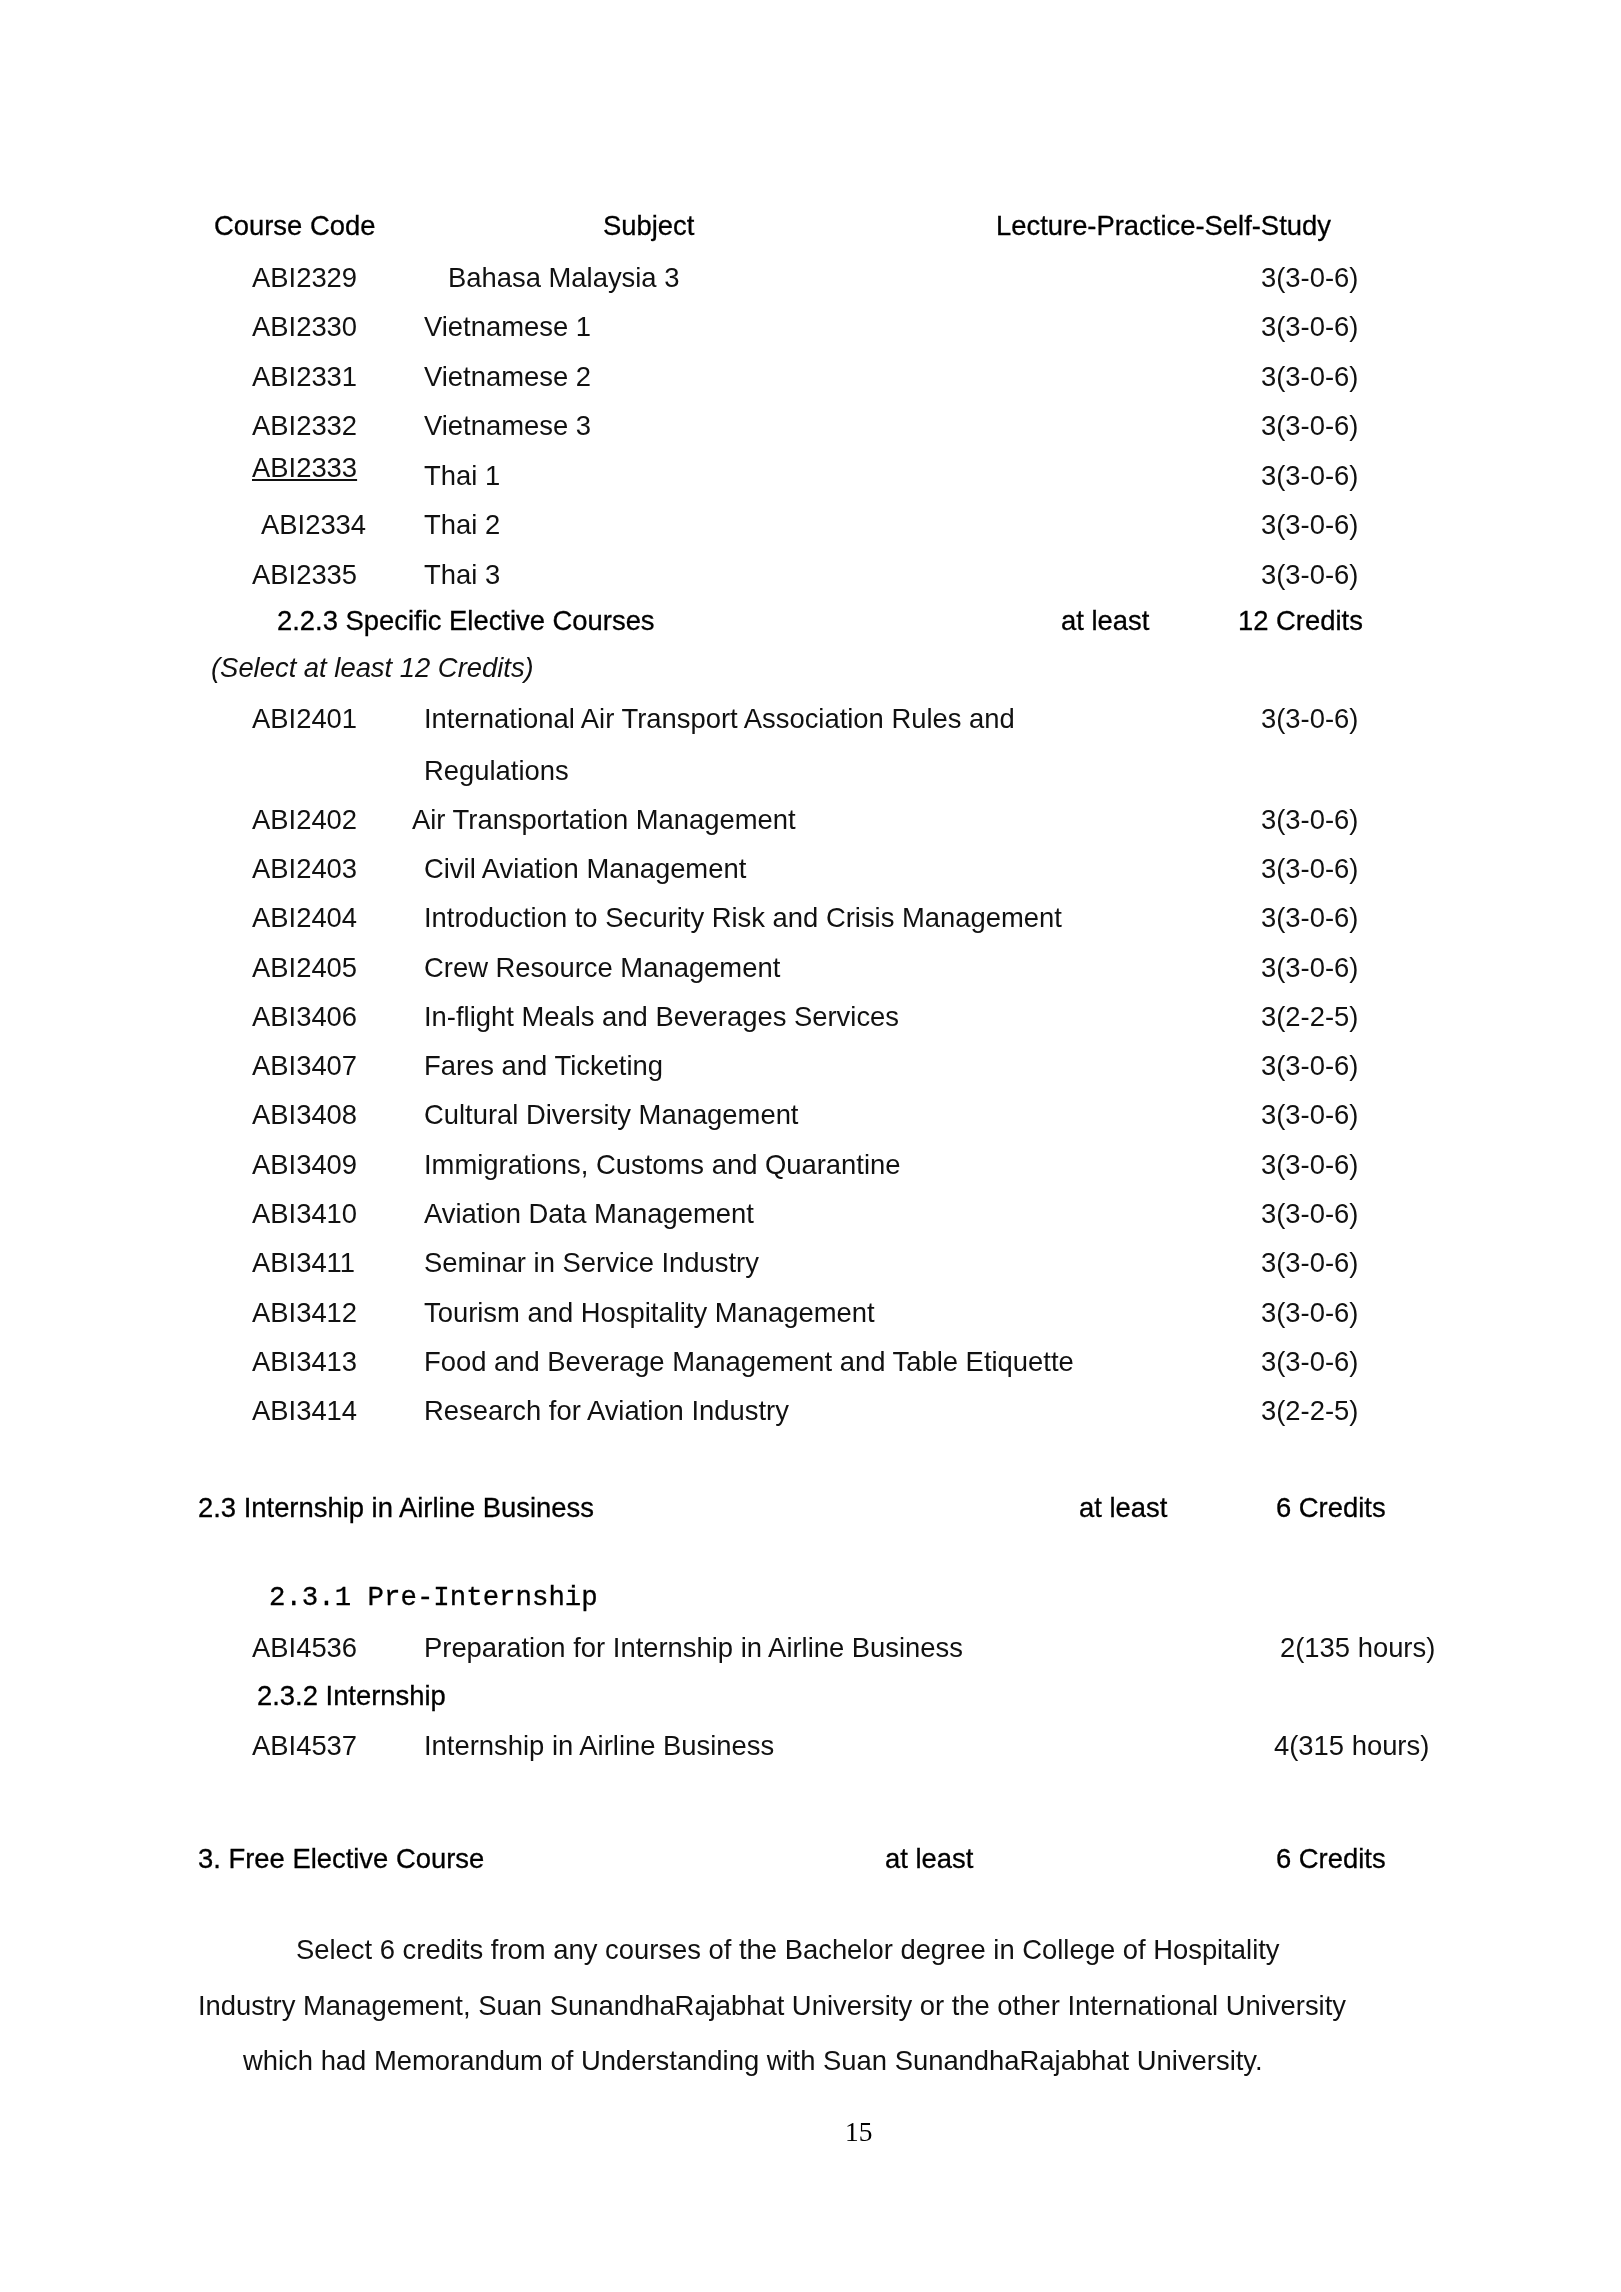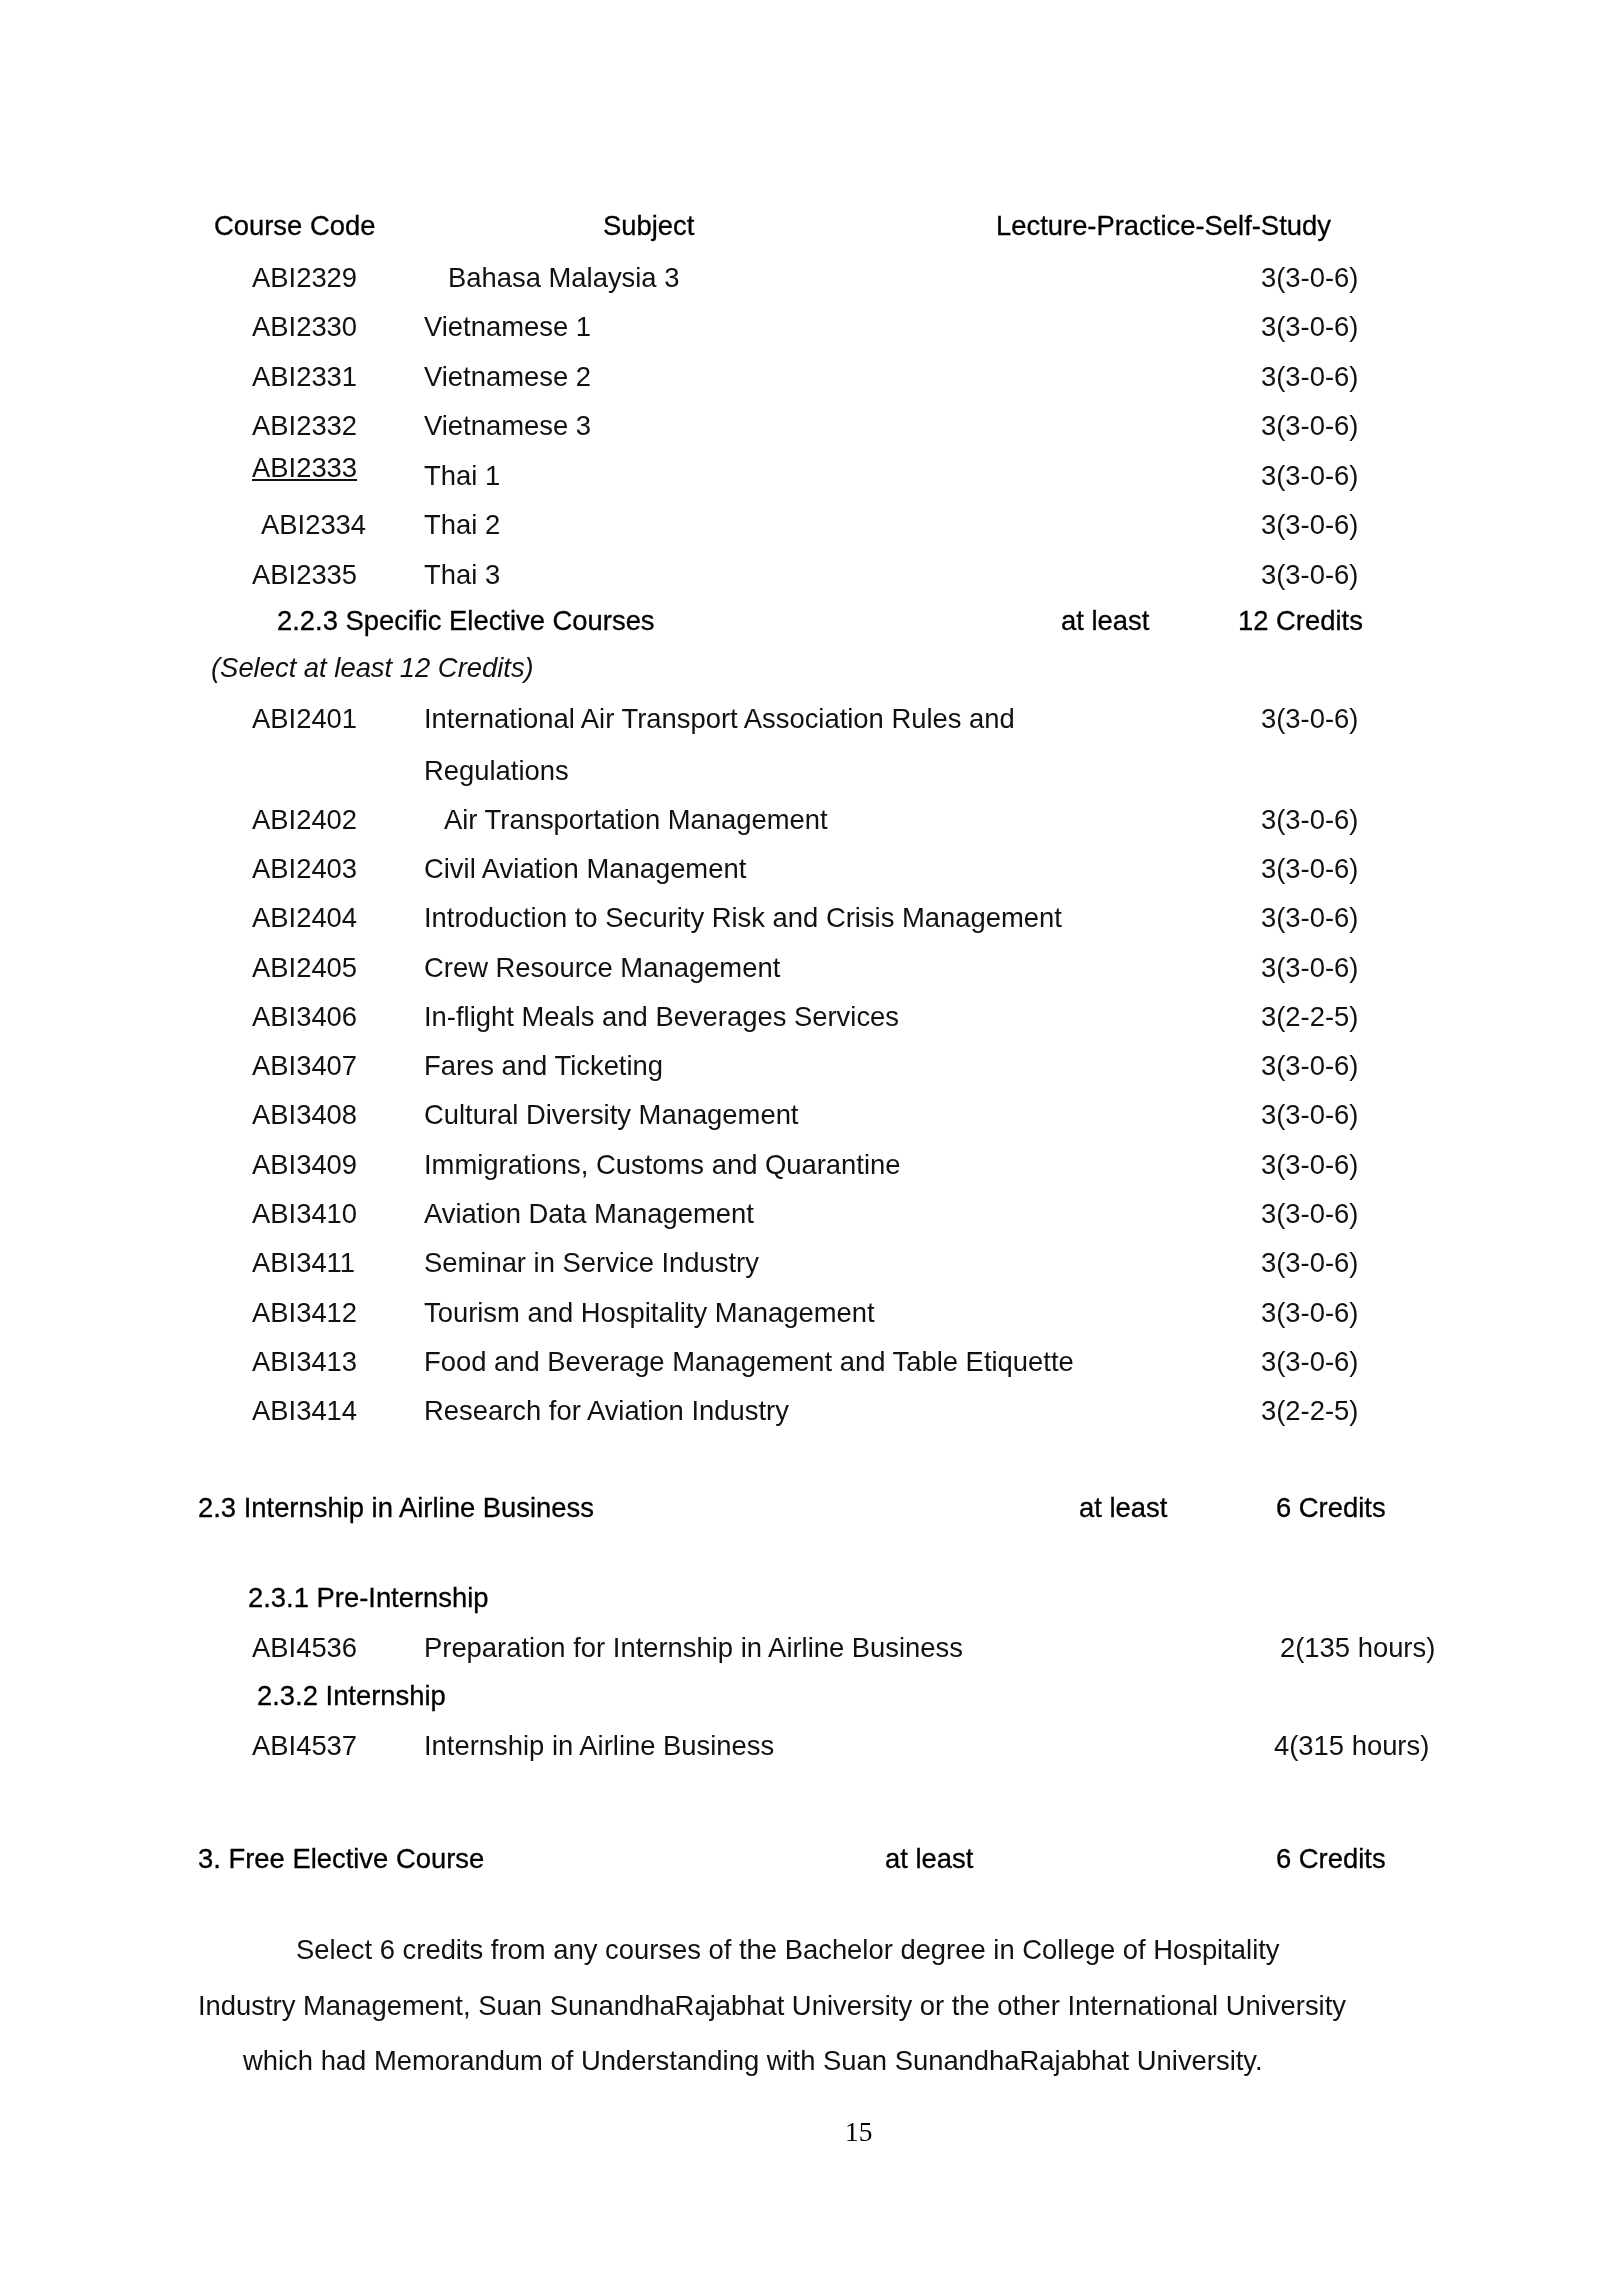--- a/index.html
+++ b/index.html
@@ -64,21 +64,21 @@
 <div>
   <div class="t light" style="left:252px; top:705px;">ABI2401</div>
   <div class="t light" style="left:424px; top:705px;text-align:right;">International Air Transport Association Rules and</div>
   <div class="t light" style="left:424px; top:757px;">Regulations</div>
   <div class="t light" style="left:1261px; top:705px;">3(3-0-6)</div>
 </div>
 
 <div id="block2">
     <div>
       <div class="t light" style="left: 252px; top: 806px;">ABI2402</div>
-      <div class="t light" style="left: 444px; top: 806px;">Air Transportation Management</div>
+      <div class="t light" style="left: 412px; top: 806px;">Air Transportation Management</div>
       <div class="t light" style="left: 1261px; top: 806px;">3(3-0-6)</div>
     </div>
     <div>
       <div class="t light" style="left: 252px; top: 855px;">ABI2403</div>
       <div class="t light" style="left: 424px; top: 855px;">Civil Aviation Management</div>
       <div class="t light" style="left: 1261px; top: 855px;">3(3-0-6)</div>
     </div>
     <div>
       <div class="t light" style="left: 252px; top: 904px;">ABI2404</div>
       <div class="t light" style="left: 424px; top: 904px;">Introduction to Security Risk and Crisis Management</div>
@@ -133,21 +133,21 @@
       <div class="t light" style="left: 252px; top: 1397px;">ABI3414</div>
       <div class="t light" style="left: 424px; top: 1397px;">Research for Aviation Industry</div>
       <div class="t light" style="left: 1261px; top: 1397px;">3(2-2-5)</div>
     </div>
   </div>
 
 <div class="t med" style="left:198px; top:1494px;">2.3 Internship in Airline Business</div>
 <div class="t med" style="left:1079px; top:1494px;">at least</div>
 <div class="t med" style="left:1276px; top:1494px;">6 Credits</div>
 
-<div class="t med" style="left:248px; top:1584px;">2.3.1 Pre-Internship</div>
+<div class="t med" style="left:269px; top:1584px;font-family:Liberation Mono, monospace;">2.3.1 Pre-Internship</div>
 <div>
   <div class="t light" style="left:252px; top:1634px;">ABI4536</div>
   <div class="t light" style="left:424px; top:1634px;">Preparation for Internship in Airline Business</div>
   <div class="t light" style="left:1280px; top:1634px;">2(135 hours)</div>
 </div>
 
 <div class="t med" style="left:257px; top:1682px;">2.3.2 Internship</div>
 <div>
   <div class="t light" style="left:252px; top:1732px;">ABI4537</div>
   <div class="t light" style="left:424px; top:1732px;">Internship in Airline Business</div>

